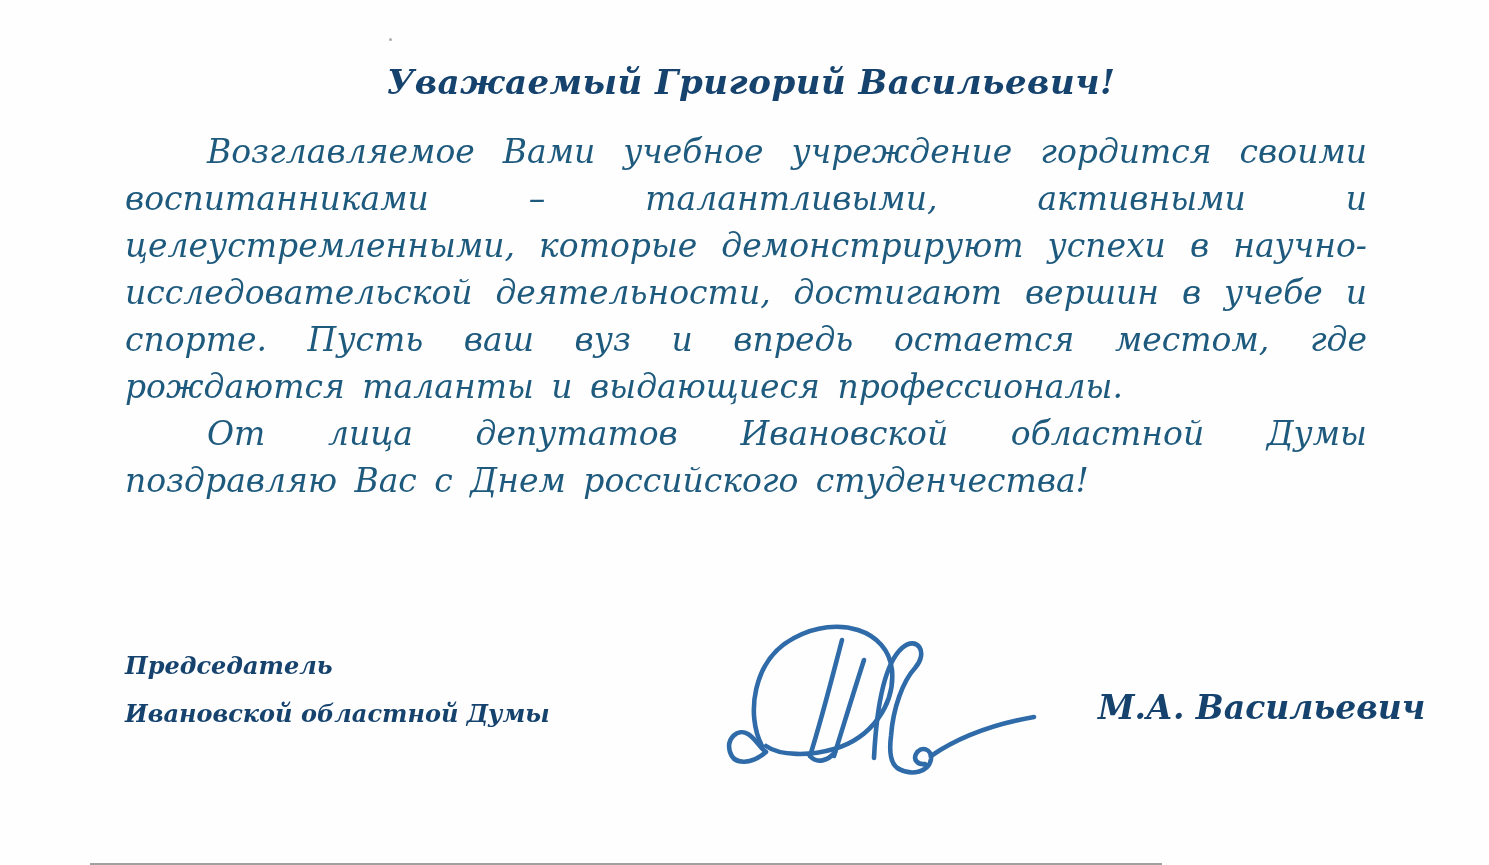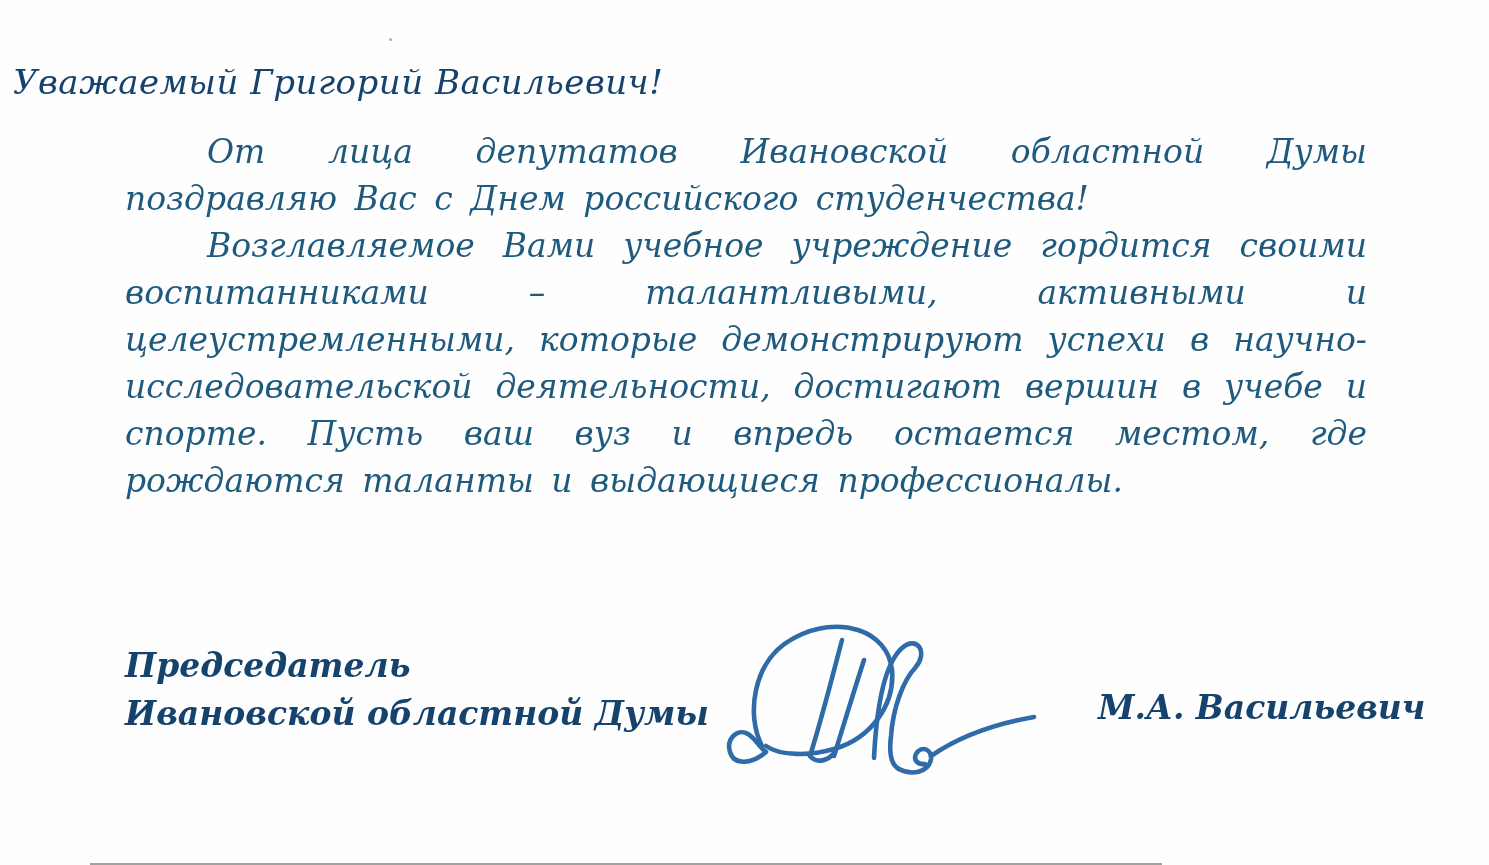--- a/index.html
+++ b/index.html
@@ -15,23 +15,23 @@
     font-family:"DejaVu Serif", serif;
     overflow:hidden;
     position:relative;
   }
   .page{
     position:absolute;inset:0;
     background:var(--paper);
   }
   .salutation{
     margin:62px 0 0 13px;
-    text-align:left;
+    text-align:center;
     font-size:34px;
-    font-weight:normal;
+    font-weight:bold;
     font-style:italic;
     color:var(--ink-dark);
     letter-spacing:.5px;
   }
   .letter-body{
     margin:26px 122px 0 125px;
     font-size:33px;
     font-style:italic;
     color:var(--ink);
     line-height:47px;
@@ -45,21 +45,21 @@
     text-align-last:left;
   }
   .signature-row{
     position:absolute;
     left:0;top:598px;
     width:1489px;height:220px;
   }
   .sig-title{
     position:absolute;
     left:125px;top:44px;
-    font-size:33px;
+    font-size:24px;
     font-weight:bold;
     font-style:italic;
     color:var(--ink-dark);
     line-height:48px;
     white-space:nowrap;
   }
   .sig-name{
     position:absolute;
     left:1098px;top:90px;
     font-size:33px;
@@ -97,22 +97,22 @@
   }
 </style>
 </head>
 <body>
 
 <div class="page">
 
   <div class="salutation">Уважаемый Григорий Васильевич!</div>
 
   <div class="letter-body">
+      <p>Возглавляемое Вами учебное учреждение гордится своими воспитанниками – талантливыми, активными и целеустремленными, которые демонстрируют успехи в научно-исследовательской деятельности, достигают вершин в учебе и спорте. Пусть ваш вуз и впредь остается местом, где рождаются таланты и выдающиеся профессионалы.</p>
       <p>От лица депутатов Ивановской областной Думы поздравляю Вас с Днем российского студенчества!</p>
-      <p>Возглавляемое Вами учебное учреждение гордится своими воспитанниками – талантливыми, активными и целеустремленными, которые демонстрируют успехи в научно-исследовательской деятельности, достигают вершин в учебе и спорте. Пусть ваш вуз и впредь остается местом, где рождаются таланты и выдающиеся профессионалы.</p>
     </div>
 
   <div class="signature-row">
 
     <div class="sig-title">
       <div>Председатель</div>
       <div>Ивановской областной Думы</div>
     </div>
 
     <svg class="sig-drawing" viewBox="0 0 320 180" aria-hidden="true">

